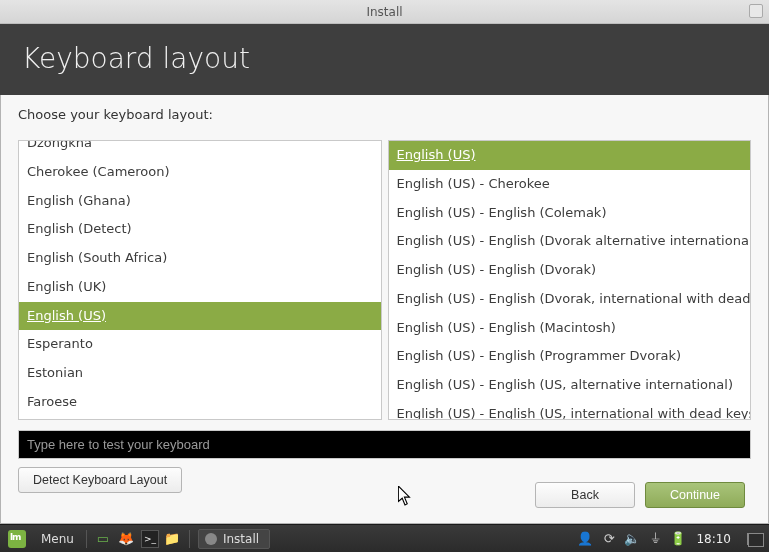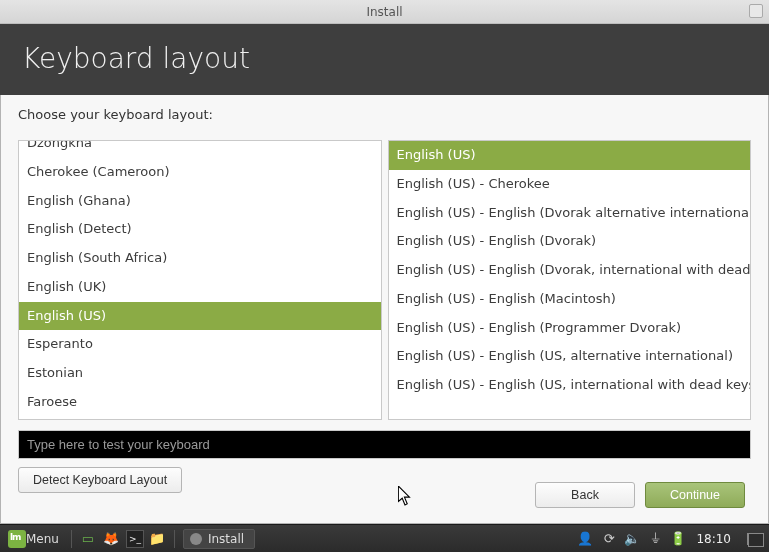--- a/index.html
+++ b/index.html
@@ -11,34 +11,34 @@
   .titlebar .close { position: absolute; right: 6px; top: 4px; width: 14px; height: 14px; border: 1px solid #aaa; background: #e8e8e8; border-radius: 2px;}
   .header { background: #3e3e3e; color: #f0f0f0; padding: 18px 22px 20px; }
   .header h1 { font-weight: 300; font-size: 28px; }
   .body { padding: 12px 18px 0; }
   .prompt { font-size: 13px; color: #333; margin-bottom: 18px; }
   .lists { display: flex; gap: 6px; height: 280px; }
   .listbox { flex: 1; border: 1px solid #c9c9c9; background: #fff; overflow-y: hidden; overflow-x: hidden; position: relative;}
   .listbox .inner { position: absolute; inset: 0; overflow: hidden; }
   .item { padding: 3px 8px; font-size: 13px; color: #3c3c3c; white-space: nowrap; cursor: default; line-height: 1.75; }
   .item.selected { background: #8bab45; }
-  .selected { background: #8fab59; color: #fff; }
+  .selected { background: #8fab59; color: #fff; text-decoration: underline; }
   .cut-top { margin-top: -12px; }
   .testrow { margin-top: 10px; }
   .testinput { width: 100%; border: 1px solid #c9c9c9; padding: 6px 8px; font-size: 13px; color: #888; background: #000000; }
   .testinput::placeholder { color: #9a9a9a; }
   .detectrow { margin-top: 8px; }
   .btn { display: inline-block; background: linear-gradient(#fdfdfd,#ececec); border: 1px solid #b5b5b5; border-radius: 3px; padding: 5px 14px; font-size: 12.5px; color: #333; cursor: pointer; min-width: 90px; text-align: center; }
   .footer { position: absolute; bottom: 16px; right: 24px; display: flex; gap: 10px; }
   .btn.primary { background: linear-gradient(#a9c47a,#8fab59); border-color: #6f8a3e; color: #fff; }
   .cursor { position: absolute; left: 398px; top: 486px; width: 14px; height: 20px; pointer-events:none;}
   .cursor svg { width:14px; height:20px; }
   
   .taskbar { position: absolute; left: 0; bottom: 0; width: 769px; height: 28px; background: linear-gradient(#3a3a3a,#2b2b2b); border-top: 1px solid #1a1a1a; display: flex; align-items: center; color: #ddd; font-size: 12px; }
-  .taskbar .menu { display: flex; align-items: center; gap: 0; padding: 0 8px; height: 100%; }
+  .taskbar .menu { display: flex; align-items: center; gap: 15px; padding: 0 8px; height: 100%; }
   .taskbar .mint-logo { width: 18px; height: 18px; background: #7cb342; border-radius: 3px; position: relative; }
   .taskbar .mint-logo::after { content:"lm"; color:#fff; font-size:9px; font-weight:bold; position:absolute; left:2px; top:2px; letter-spacing:-1px;}
   .taskbar .divider { width: 1px; height: 18px; background: #555; margin: 0 4px; }
   .taskbar .launcher { width: 20px; height: 18px; margin: 0 2px; display:flex; align-items:center; justify-content:center; font-size:13px;}
   .taskbar .task { display: flex; align-items: center; gap: 6px; background: #444; border: 1px solid #555; border-radius: 2px; padding: 2px 10px 2px 6px; height: 20px; margin-left: 4px; }
   .taskbar .task .dot { width: 12px; height: 12px; border-radius: 50%; background: #888; }
   .taskbar .tray { margin-left: auto; display: flex; align-items: center; gap: 10px; padding-right: 8px; }
   .taskbar .tray .ic { font-size: 13px; color: #ccc; }
   .taskbar .clock { font-size: 12px; color: #eee; }
   .panels { width:14px; height:12px; border:1px solid #888; margin-left:6px; position:relative;}
@@ -72,20 +72,21 @@
               <div class="item">Esperanto</div>
               <div class="item">Estonian</div>
               <div class="item">Faroese</div>
               <div class="item">Filipino</div>
             </div>
         </div>
         <div class="listbox">
           <div class="inner" id="right-inner">
               <div class="item selected">English (US)</div>
               <div class="item">English (US) - Cherokee</div>
+              <div class="item">English (US) - English (Colemak)</div>
               <div class="item">English (US) - English (Dvorak alternative international no dead keys)</div>
               <div class="item">English (US) - English (Dvorak)</div>
               <div class="item">English (US) - English (Dvorak, international with dead keys)</div>
               <div class="item">English (US) - English (Macintosh)</div>
               <div class="item">English (US) - English (Programmer Dvorak)</div>
               <div class="item">English (US) - English (US, alternative international)</div>
               <div class="item">English (US) - English (US, international with dead keys)</div>
             </div>
         </div>
       </div>

